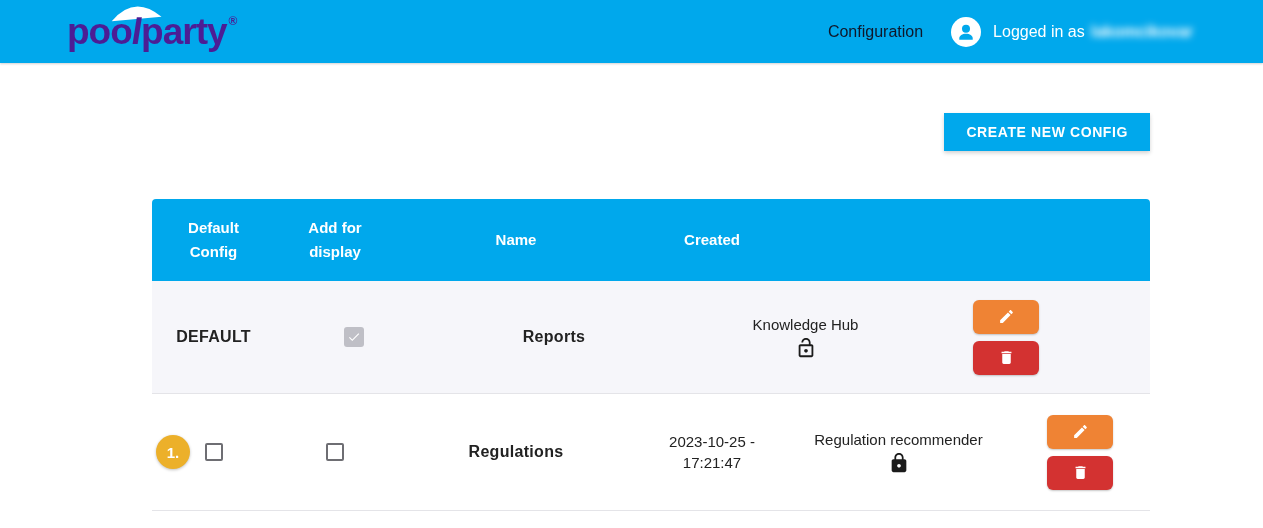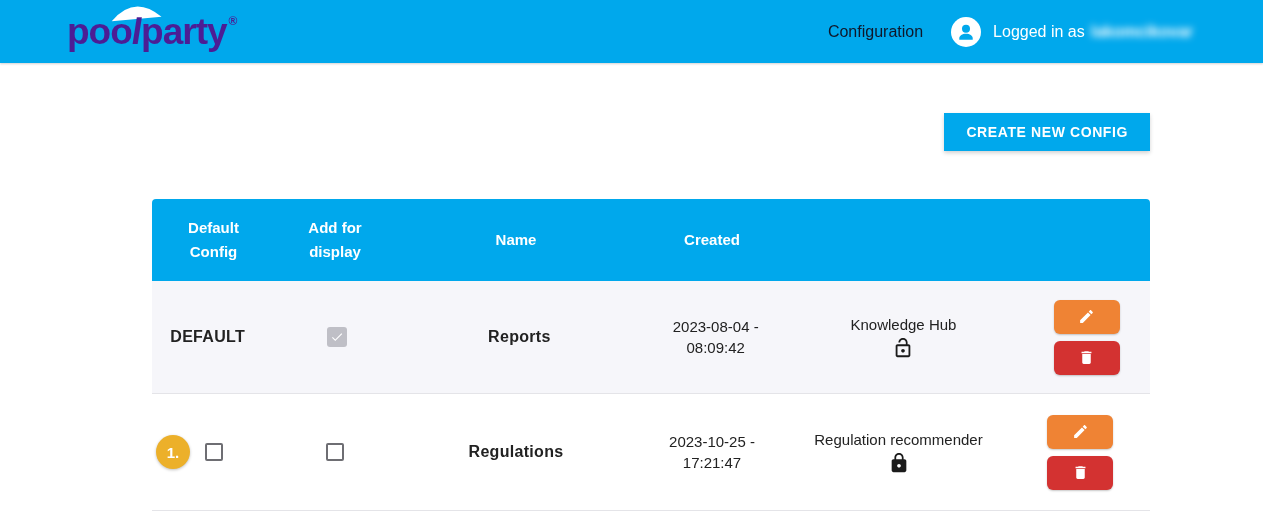--- a/index.html
+++ b/index.html
@@ -137,23 +137,20 @@
     <div class="row alt row-h1">
       <div class="td c1 cell-bold">DEFAULT</div>
       <div class="td c2">
         <span class="checkbox checked-disabled">
           <svg width="14" height="14" viewBox="0 0 24 24">
             <path d="M9 16.2 4.8 12l-1.4 1.4L9 19 21 7l-1.4-1.4z" fill="#ffffff"></path>
           </svg>
         </span>
       </div>
       <div class="td c3 cell-bold">Reports</div>
-      <div class="td c4">
-        <div class="created">2023-08-04 - 08:09:42</div>
-      </div>
       <div class="td c5">
         <span class="space-name">Knowledge Hub</span>
         <svg width="22" height="22" viewBox="0 0 24 24">
           <path d="M12 17c1.1 0 2-.9 2-2s-.9-2-2-2-2 .9-2 2 .9 2 2 2zm6-9h-1V6c0-2.76-2.24-5-5-5S7 3.24 7 6h1.9c0-1.71 1.39-3.1 3.1-3.1 1.71 0 3.1 1.39 3.1 3.1v2H6c-1.1 0-2 .9-2 2v10c0 1.1.9 2 2 2h12c1.1 0 2-.9 2-2V10c0-1.1-.9-2-2-2zm0 12H6V10h12v10z" fill="#1b1b1b"></path>
         </svg>
       </div>
       <div class="td c6">
         <div class="actions">
           <button class="act-btn edit">
             <svg width="17" height="17" viewBox="0 0 24 24">

